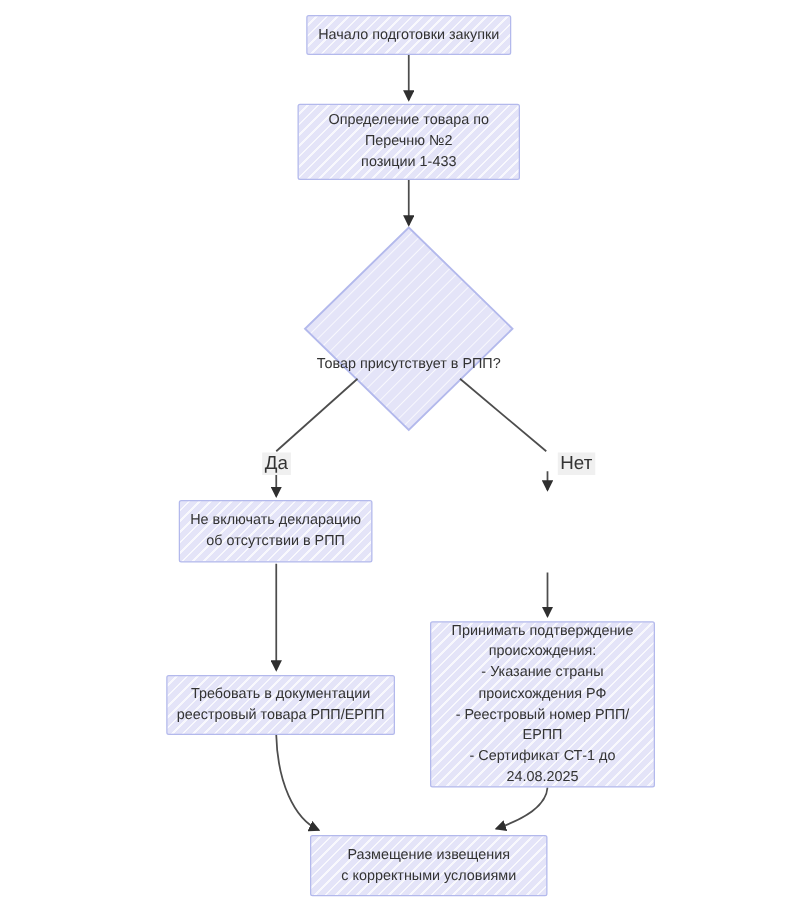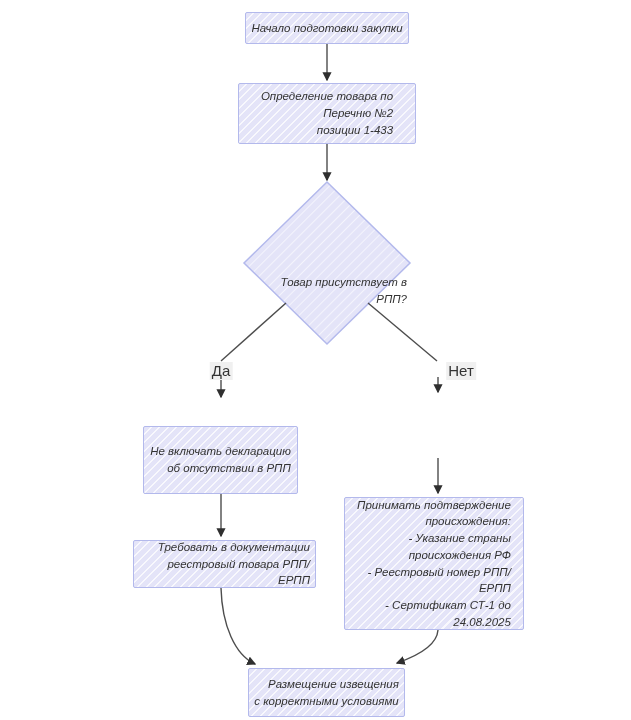--- a/index.html
+++ b/index.html
@@ -40,37 +40,36 @@
     stroke-width: 1.5;
   }
   .hatch-bg { fill: var(--node_fill); }
   .hatch-line { stroke: rgba(255,255,255,0.75); stroke-width: 1.6; }
   .arrowhead { fill: var(--arrow_color); }
   .node {
     position: absolute;
     display: flex;
     align-items: center;
     justify-content: center;
-    text-align: right;
+    text-align: center;
     white-space: pre-line;
     font-size: 11.5px;
     line-height: 1.45;
     color: var(--text_color);
     background-color: var(--node_fill);
     background-image: repeating-linear-gradient(
       135deg,
       rgba(255,255,255,0) 0px,
       rgba(255,255,255,0) 4.5px,
       rgba(255,255,255,0.75) 4.5px,
       rgba(255,255,255,0.75) 6px
     );
     border: 1.4px solid var(--node_border);
     border-radius: 2px;
     padding: 2px 5px;
-    font-style: italic;
   }
   .node.plain {
     background: none;
     border: none;
     padding: 0;
   }
   .edge-label {
     position: absolute;
     transform: translateX(-50%);
     background: var(--edge_label_bg);
@@ -121,21 +120,21 @@
   </div>
 
   <div class="node plain" style="left:247px; top:250px; width:160px; height:26px;margin-top:28px;">
     <span>Товар присутствует в РПП?</span>
   </div>
 
   <div class="edge-label" style="left:221px; top:362px;">Да</div>
 
   <div class="edge-label" style="left:437px; top:362px;margin-left:24px;">Нет</div>
 
-  <div class="node" style="left:143px; top:400px; width:155px; height:68px;margin-top:26px;">
+  <div class="node" style="left:143px; top:400px; width:155px; height:50px;">
     <span>Не включать декларацию
 об отсутствии в РПП</span>
   </div>
 
 
   <div class="node" style="left:133px; top:540px; width:183px; height:48px;">
     <span>Требовать в документации
 реестровый товара РПП/ЕРПП</span>
   </div>
 
@@ -143,18 +142,18 @@
     <span>Принимать подтверждение
 происхождения:
 - Указание страны
 происхождения РФ
 - Реестровый номер РПП/
 ЕРПП
 - Сертификат СТ-1 до
 24.08.2025</span>
   </div>
 
-  <div class="node" style="left:248px; top:668px; width:157px; height:49px;">
+  <div class="node" style="left:248px; top:668px; width:190px; height:49px;">
     <span>Размещение извещения
 с корректными условиями</span>
   </div>
 
 </div>
 
 </body></html>

